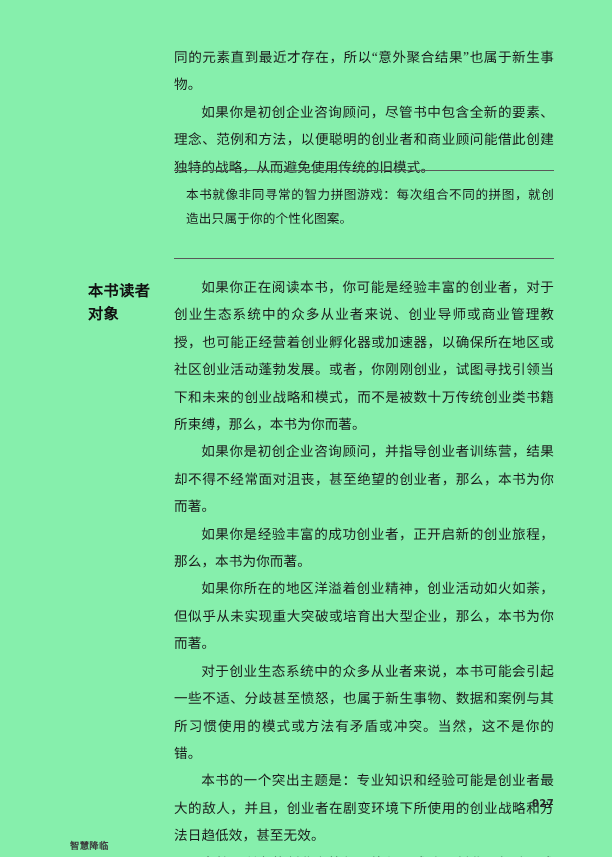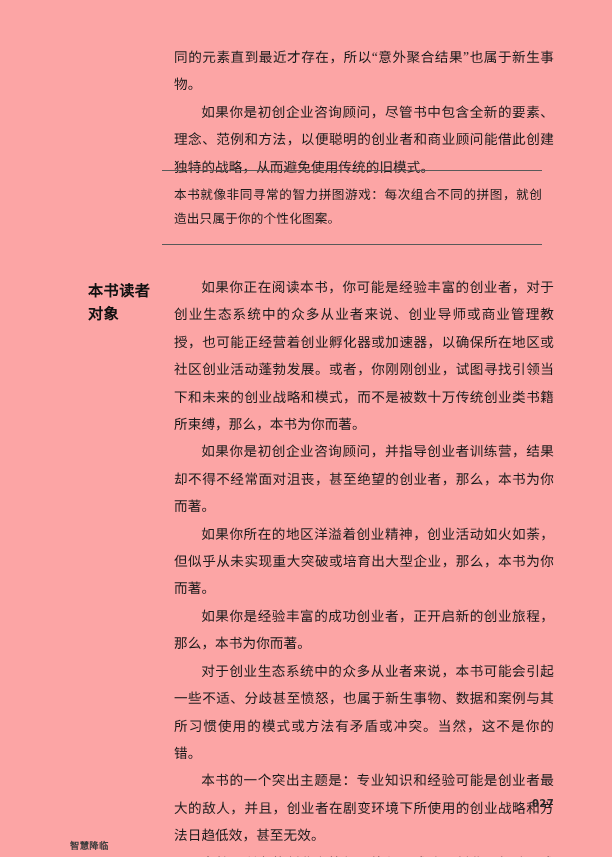--- a/index.html
+++ b/index.html
@@ -14,21 +14,21 @@
     position: relative;
     overflow: hidden;
     font-family: "Liberation Serif", "DejaVu Serif", serif;
     color: #1a1a1a;
     -webkit-font-smoothing: antialiased;
   }
 
   .page {
     position: absolute;
     inset: 0;
-    background: #fca5a5;
+    background: #86efac;
   }
 
   
   .content-column {
     position: absolute;
     left: 174px;
     top: 44px;
     width: 380px;
   }
 
@@ -42,26 +42,26 @@
     letter-spacing: 0.1px;
     font-family: "Liberation Serif", "DejaVu Serif", serif;
   }
   .body-para.indent {
     text-indent: 2em;
   }
 
   
   .pull-quote {
     position: absolute;
-    left: 162px;
+    left: 174px;
     top: 170px;
     width: 380px;
     border-top: 1.6px solid #595959;
     border-bottom: 1.6px solid #595959;
-    padding: 12px 0 13px 0;
+    padding: 12px 0 27px 0;
     box-sizing: border-box;
   }
   .pull-quote-text {
     margin: 0 0 0 12px;
     font-family: "DejaVu Sans", "Liberation Sans", sans-serif;
     font-size: 12.6px;
     line-height: 24px;
     color: #1b1b1b;
     text-align: justify;
     text-justify: inter-ideograph;
@@ -136,22 +136,22 @@
   </div>
 
   <div class="section-heading">
     <span class="line">本书读者</span>
     <span class="line">对象</span>
   </div>
 
   <div class="content-column-lower">
     <p class="body-para indent">如果你正在阅读本书，你可能是经验丰富的创业者，对于创业生态系统中的众多从业者来说、创业导师或商业管理教授，也可能正经营着创业孵化器或加速器，以确保所在地区或社区创业活动蓬勃发展。或者，你刚刚创业，试图寻找引领当下和未来的创业战略和模式，而不是被数十万传统创业类书籍所束缚，那么，本书为你而著。</p>
     <p class="body-para indent">如果你是初创企业咨询顾问，并指导创业者训练营，结果却不得不经常面对沮丧，甚至绝望的创业者，那么，本书为你而著。</p>
+    <p class="body-para indent">如果你是经验丰富的成功创业者，正开启新的创业旅程，那么，本书为你而著。</p>
     <p class="body-para indent">如果你所在的地区洋溢着创业精神，创业活动如火如荼，但似乎从未实现重大突破或培育出大型企业，那么，本书为你而著。</p>
-    <p class="body-para indent">如果你是经验丰富的成功创业者，正开启新的创业旅程，那么，本书为你而著。</p>
     <p class="body-para indent">对于创业生态系统中的众多从业者来说，本书可能会引起一些不适、分歧甚至愤怒，也属于新生事物、数据和案例与其所习惯使用的模式或方法有矛盾或冲突。当然，这不是你的错。</p>
     <p class="body-para indent">本书的一个突出主题是：专业知识和经验可能是创业者最大的敌人，并且，创业者在剧变环境下所使用的创业战略和方法日趋低效，甚至无效。</p>
     <p class="body-para indent">当然，所有的创业书籍都不能保证成功。创业是行动，成功取决于用独特的方式应用本书中的概念、战略和方法。</p>
 
   </div>
 
   <div class="footer">
     <div class="running-head">智慧降临</div>
     <div class="folio">027</div>
   </div>

